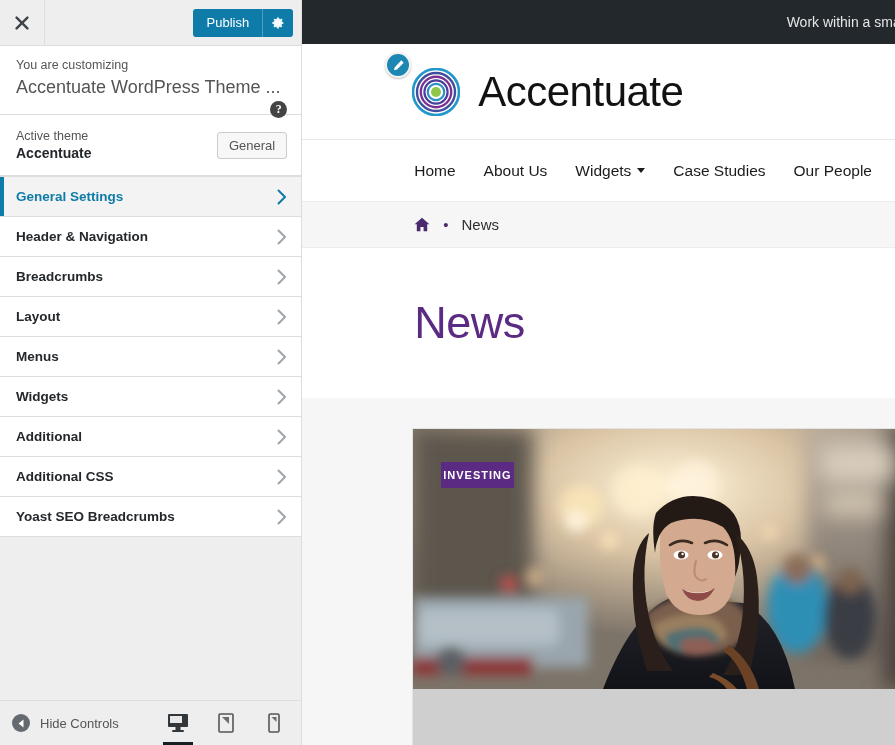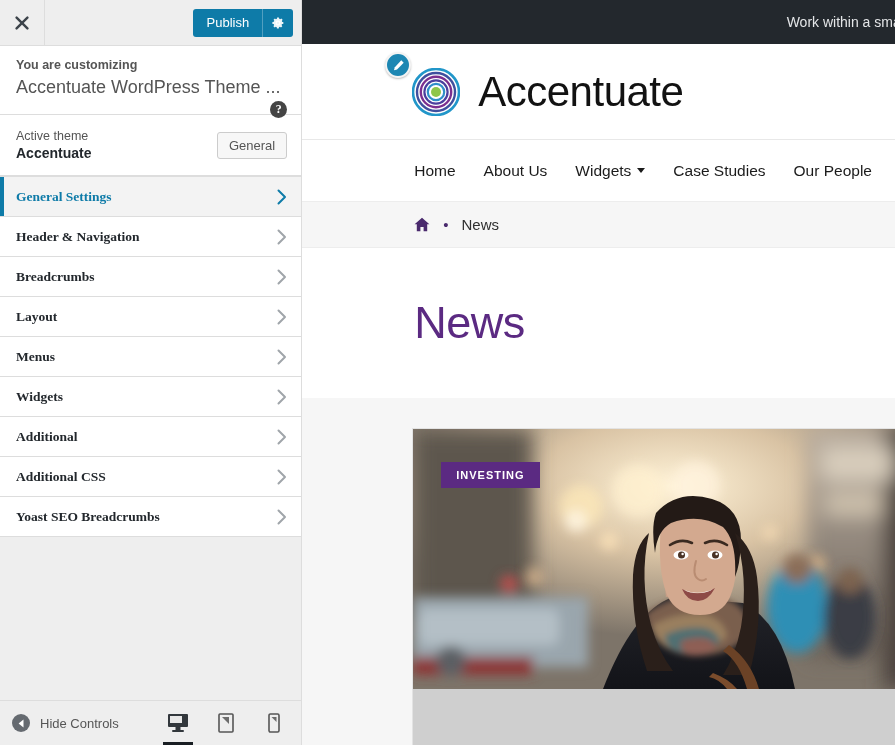--- a/index.html
+++ b/index.html
@@ -50,21 +50,21 @@
     border-radius: 0 3px 3px 0; cursor: pointer;
     display: flex; align-items: center; justify-content: center;
   }
 
   
   .customizing {
     background: #fff; border-bottom: 1px solid #ddd;
     padding: 12px 14px 16px 16px;
     position: relative; flex: 0 0 auto;
   }
-  .customizing-label { font-size: 12.5px; color: #555; margin-bottom: 5px; font-weight: bold; }
+  .customizing-label { font-size: 12.5px; color: #555; margin-bottom: 5px; }
   .customizing-title {
     font-size: 18px; color: #555; font-weight: 400;
     white-space: nowrap; overflow: hidden;
   }
   .help-icon {
     position: absolute; right: 14px; top: 55px;
     width: 17px; height: 17px; border-radius: 50%;
     background: #444; color: #fff; font-size: 12px; font-weight: bold;
     display: flex; align-items: center; justify-content: center;
     cursor: pointer; font-family: "Liberation Serif", serif;
@@ -84,21 +84,20 @@
     color: #555; font-size: 13px; padding: 5px 11px; cursor: pointer;
     font-family: "Liberation Sans", sans-serif;
   }
 
   
   .sections {
     background: #eee;
     flex: 1 1 auto;
     overflow: hidden;
     border-top: 1px solid #ddd;
-    font-family: Liberation Serif, serif;
   }
   .section-item {
     height: 40px; background: #fff;
     border-bottom: 1px solid #ddd;
     display: flex; align-items: center; justify-content: space-between;
     padding: 0 14px 0 16px; cursor: pointer;
     position: relative;
   }
   .section-item.active {
     background: #f3f3f3;
@@ -182,21 +181,21 @@
   .card {
     width: 520px; height: 100%;
     background: #cfcfcf; position: relative; overflow: hidden;
     border: 1px solid #e3e3e3;
   }
   .photo { position: absolute; inset: 0; overflow: hidden; }
   .badge {
     position: absolute; left: 28px; top: 33px;
     background: #5b2a82; color: #fff;
     font-size: 11px; font-weight: bold; letter-spacing: 1px;
-    padding: 7px 15px; z-index: 5;
+    padding: 7px 2px; z-index: 5;
   }
 </style>
 </head>
 <body>
 
 <div class="app">
 
   <div class="sidebar">
 
     <div class="cust-header">

